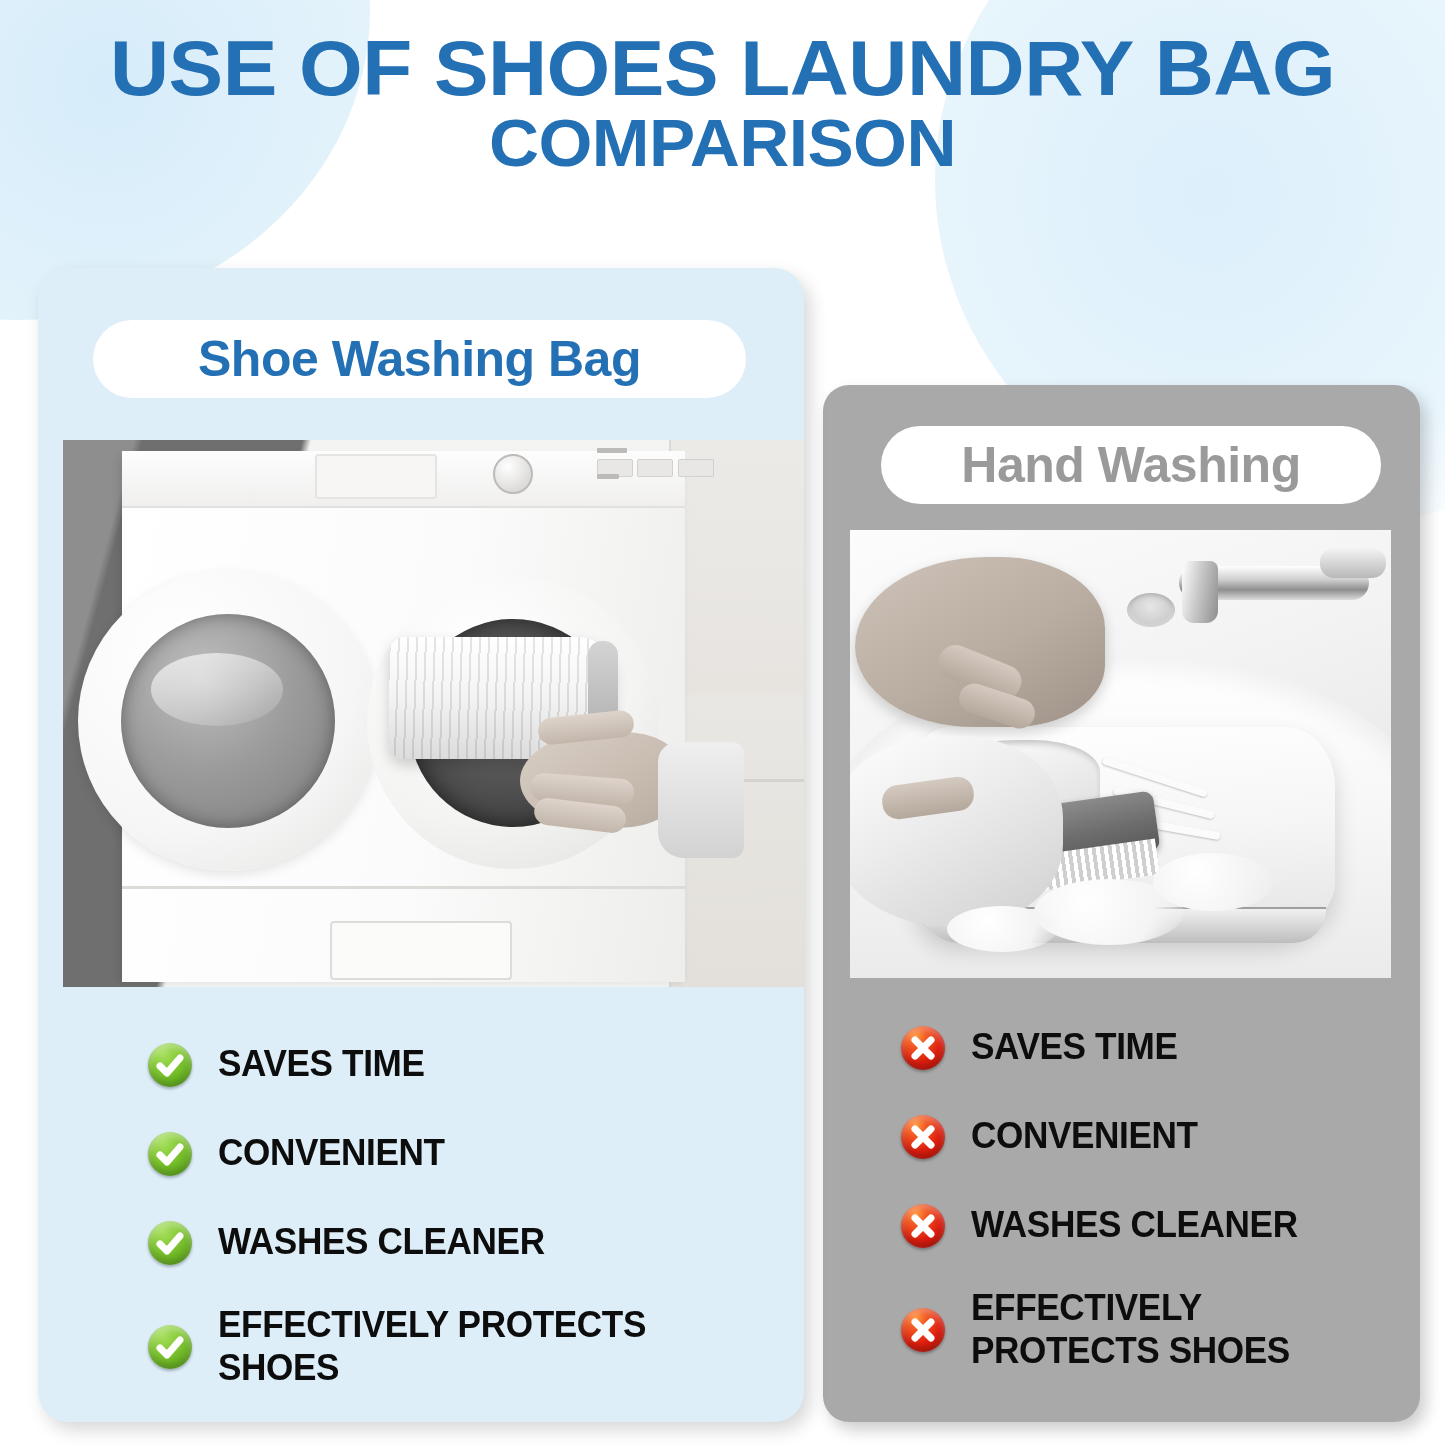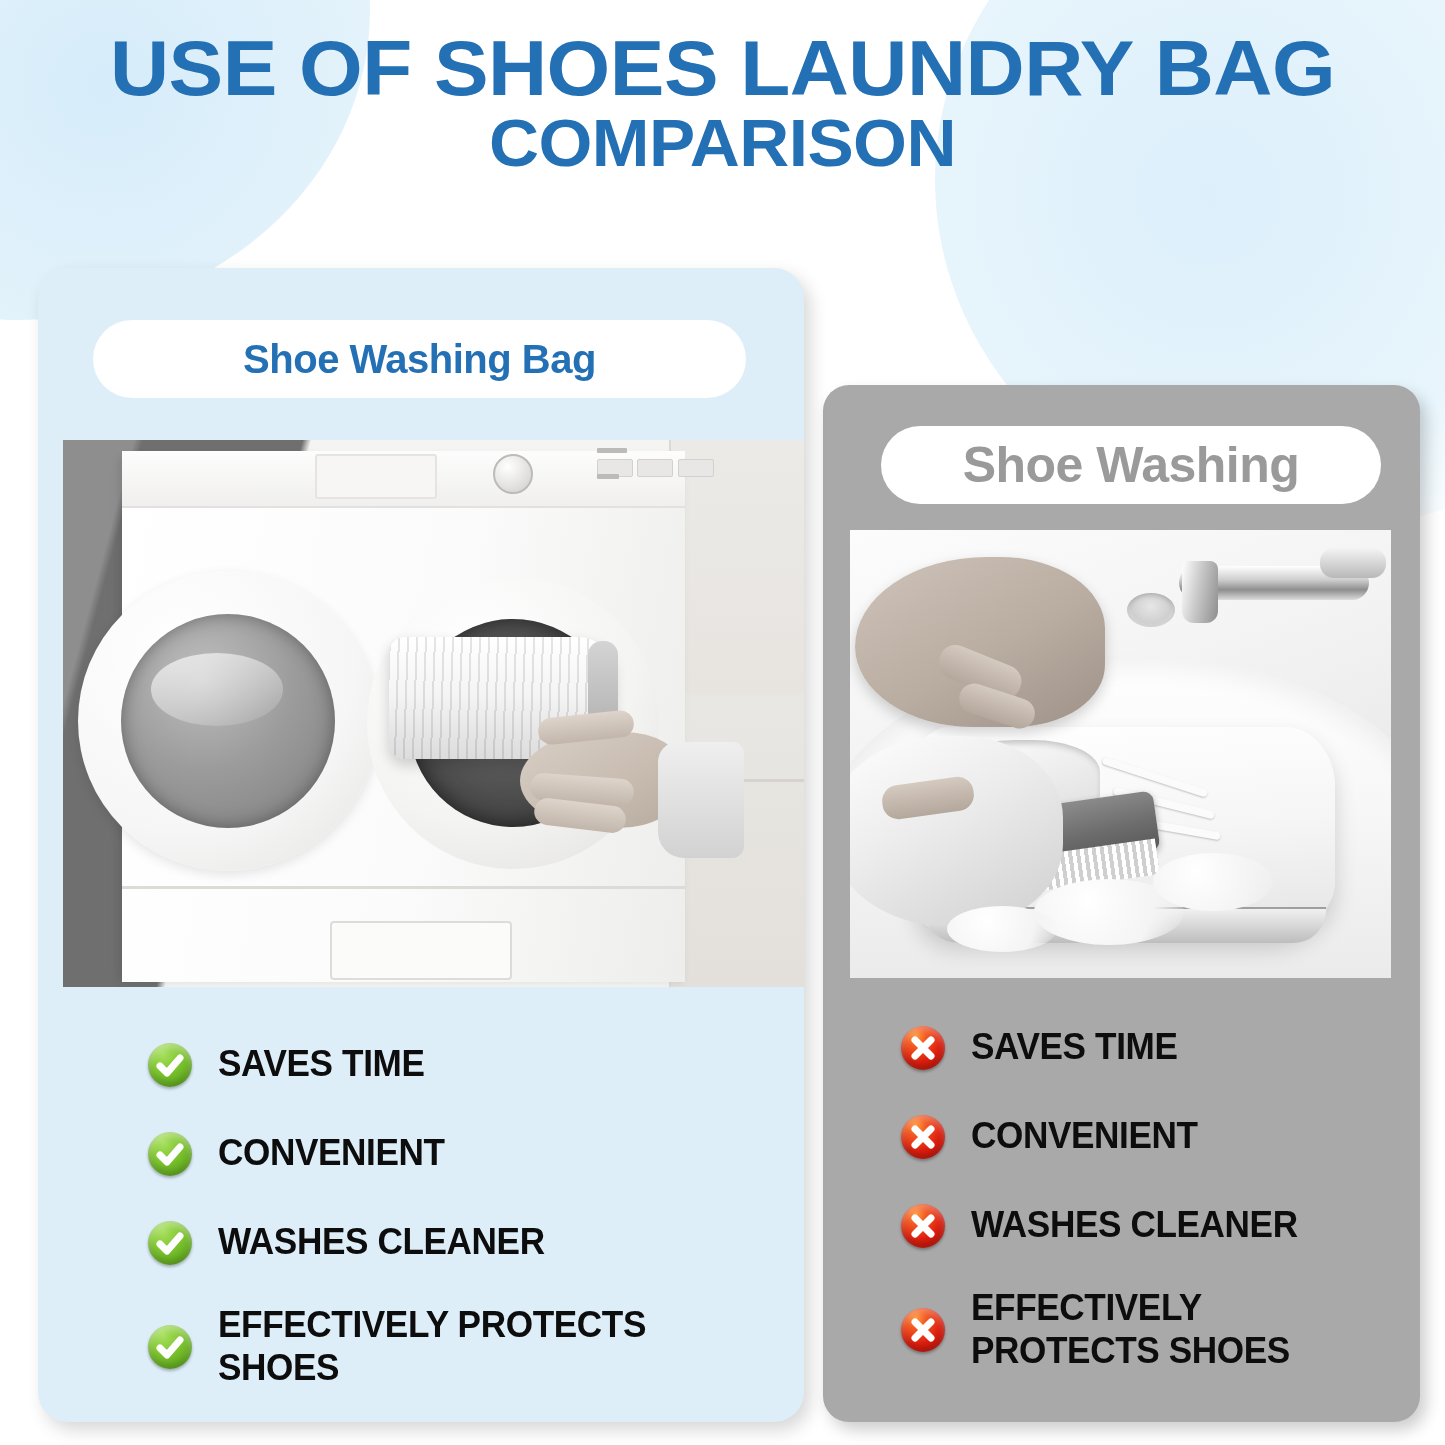--- a/index.html
+++ b/index.html
@@ -98,21 +98,21 @@
     font-weight: bold;
     white-space: nowrap;
   }
   .pill-left {
     left: 55px;
     top: 52px;
     width: 653px;
     height: 78px;
     border-radius: 39px;
     color: #2470b4;
-    font-size: 40px;
+    font-size: 50px;
     letter-spacing: -0.5px;
     text-align: center;
   }
   .pill-right {
     left: 58px;
     top: 41px;
     width: 500px;
     height: 78px;
     border-radius: 39px;
     color: #9a9a9a;
@@ -408,21 +408,21 @@
   <div class="blob blob-tr"></div>
 
   <div class="title">
     <span class="title-line title-line-1">USE OF SHOES LAUNDRY BAG</span>
     <span class="title-line title-line-2">COMPARISON</span>
   </div>
 
   <div class="panel panel-right">
 
     <div class="pill pill-right">
-      <span>Shoe Washing</span>
+      <span>Hand Washing</span>
     </div>
 
     <div class="photo photo-right">
       <div class="photo-inner">
         <div class="hw-bg"></div>
         <div class="hw-basin"></div>
         <div class="hw-faucet-body"></div>
         <div class="hw-faucet-spout"></div>
         <div class="hw-faucet-handle"></div>
         <div class="hw-drain"></div>

